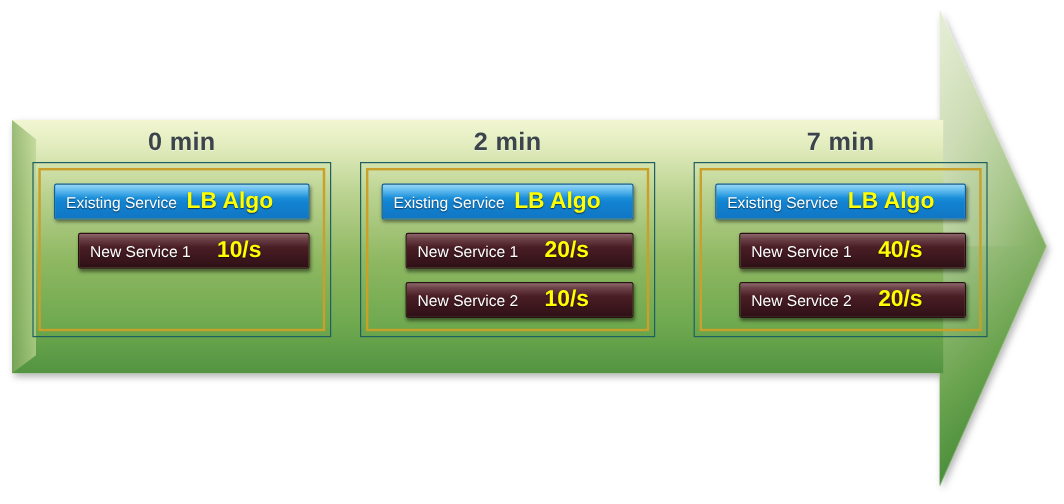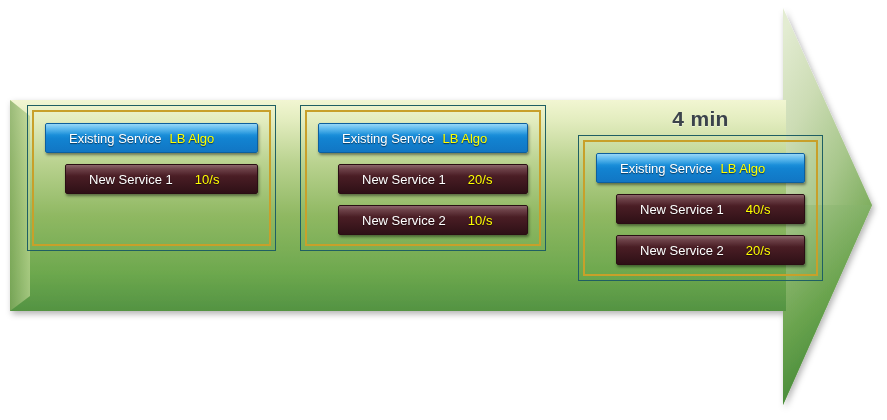--- a/index.html
+++ b/index.html
@@ -72,21 +72,21 @@
 
   
   .bar {
     position: relative;
     height: 30px;
     margin-bottom: 11px;
     border-radius: 2px;
     box-sizing: border-box;
     display: flex;
     align-items: center;
-    padding-left: 23px;
+    padding-left: 9px;
     box-shadow: 1px 2px 3px rgba(0,0,0,0.45);
     overflow: hidden;
   }
   .bar::after {
     content: "";
     position: absolute;
     left: 0; right: 0; top: 0;
     height: 40%;
     pointer-events: none;
   }
@@ -122,22 +122,22 @@
     color: #ffffff;
     font-size: 13px;
     font-weight: normal;
     white-space: nowrap;
     text-shadow: 0 1px 1px rgba(0,0,0,0.55);
   }
   .bar-value {
     position: relative;
     z-index: 2;
     color: #ffff00;
-    font-size: 13px;
-    font-weight: normal;
+    font-size: 19px;
+    font-weight: bold;
     white-space: nowrap;
     text-shadow: 0 1px 1px rgba(0,0,0,0.6);
   }
   .bar-existing .bar-value { margin-left: 8px; }
   .bar-new .bar-value { margin-left: 22px; }
 </style>
 </head>
 <body>
 
 <div id="diagram">
@@ -180,38 +180,40 @@
 
       <rect x="10" y="100" width="776" height="211" fill="url(#bodyGrad)"></rect>
 
       <polygon points="10,100 30,116 30,296 10,311" fill="url(#leftBevel)" opacity="0.75"></polygon>
     </g>
   </svg>
 
   <div class="stages">
 
     <div class="stage" id="stage-0" style="left:27px; width:249px;">
+      <div class="stage-label">0 min</div>
       <div class="stage-box" style="height:146px;">
         <div class="stage-box-inner">
 
           <div class="bar bar-existing">
             <span class="bar-name">Existing Service</span>
             <span class="bar-value">LB Algo</span>
           </div>
 
           <div class="bar bar-new">
             <span class="bar-name">New Service 1</span>
             <span class="bar-value">10/s</span>
           </div>
 
         </div>
       </div>
     </div>
 
     <div class="stage" id="stage-1" style="left:300px; width:246px;">
+      <div class="stage-label">2 min</div>
       <div class="stage-box" style="height:146px;">
         <div class="stage-box-inner">
 
           <div class="bar bar-existing">
             <span class="bar-name">Existing Service</span>
             <span class="bar-value">LB Algo</span>
           </div>
 
           <div class="bar bar-new">
             <span class="bar-name">New Service 1</span>
@@ -221,21 +223,21 @@
           <div class="bar bar-new">
             <span class="bar-name">New Service 2</span>
             <span class="bar-value">10/s</span>
           </div>
 
         </div>
       </div>
     </div>
 
     <div class="stage" id="stage-2" style="left:578px; width:245px;">
-      <div class="stage-label">4 min</div>
+      <div class="stage-label">7 min</div>
       <div class="stage-box" style="height:146px;">
         <div class="stage-box-inner">
 
           <div class="bar bar-existing">
             <span class="bar-name">Existing Service</span>
             <span class="bar-value">LB Algo</span>
           </div>
 
           <div class="bar bar-new">
             <span class="bar-name">New Service 1</span>

